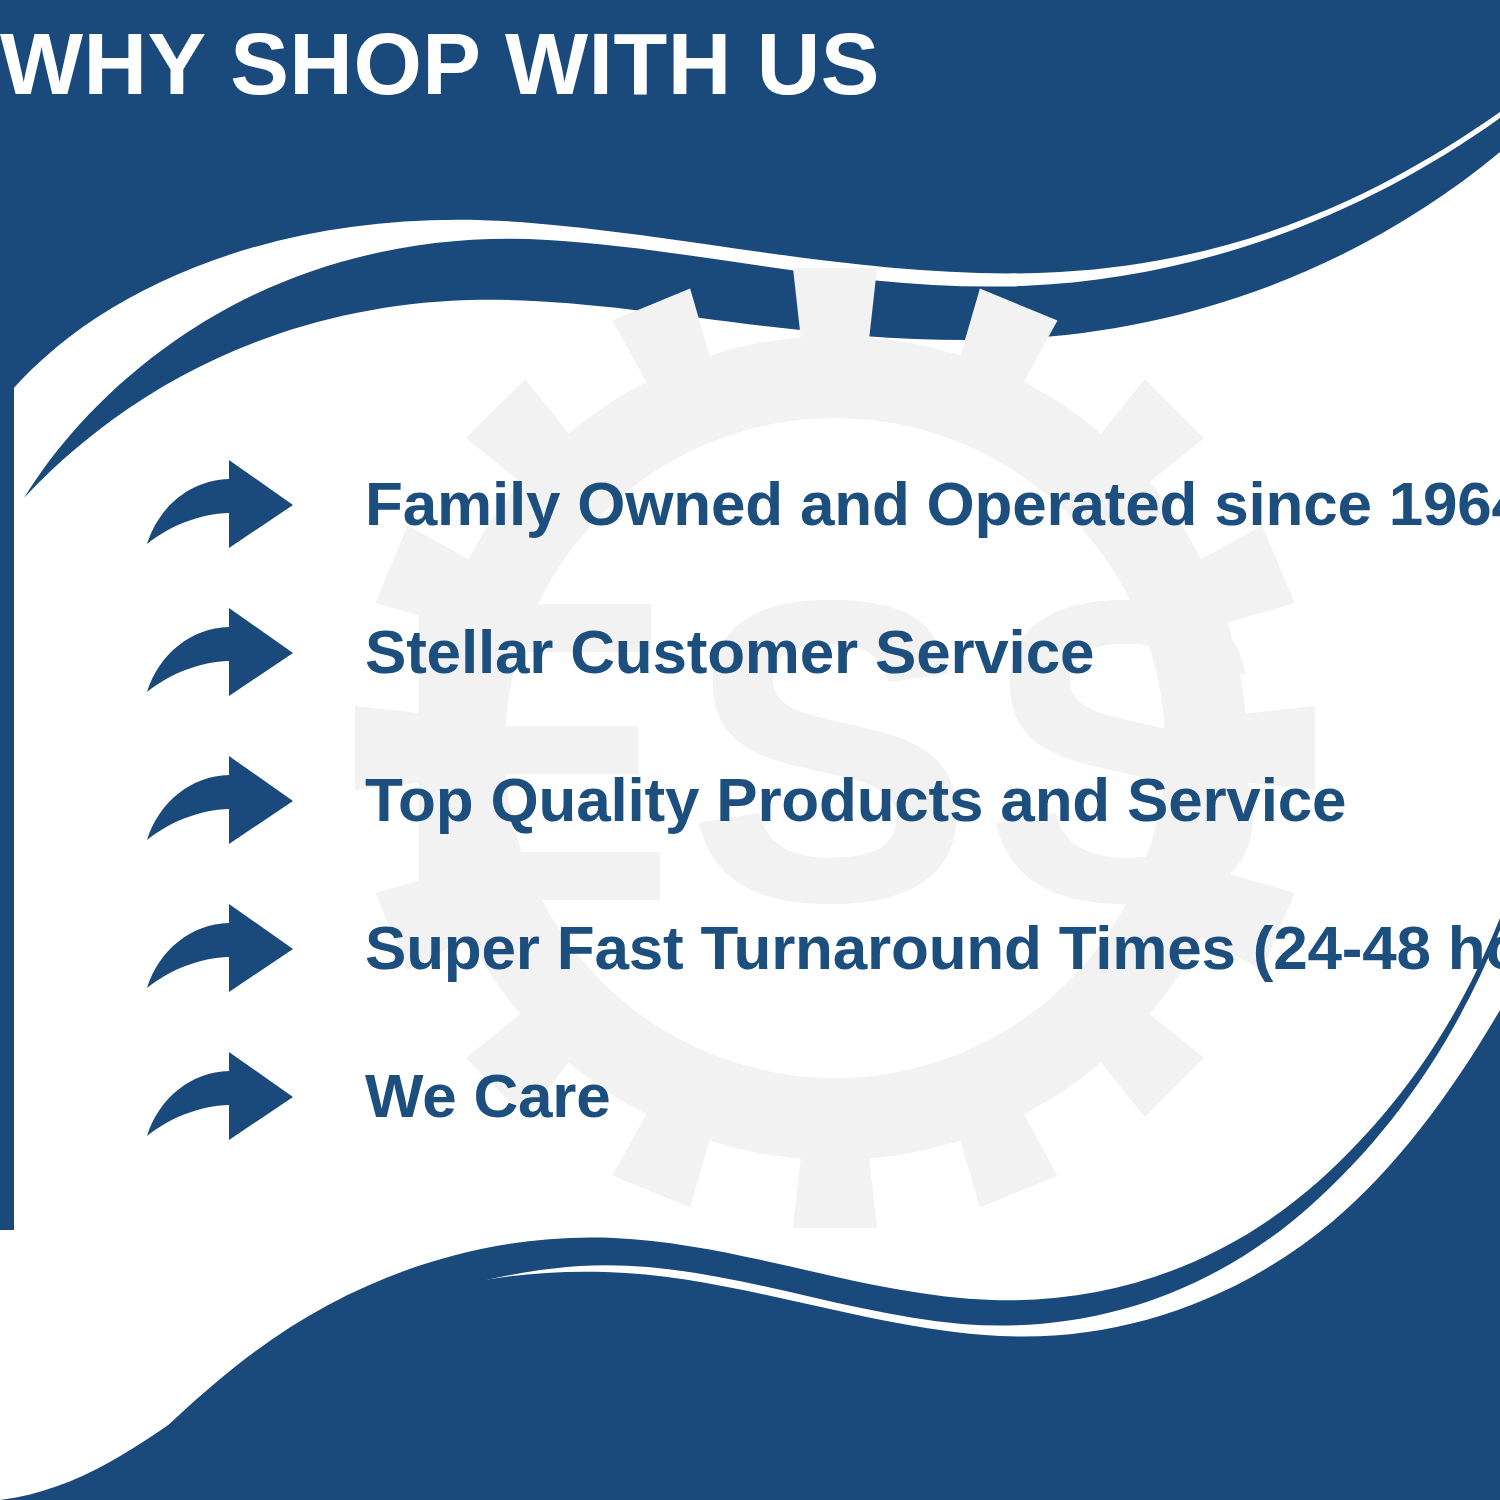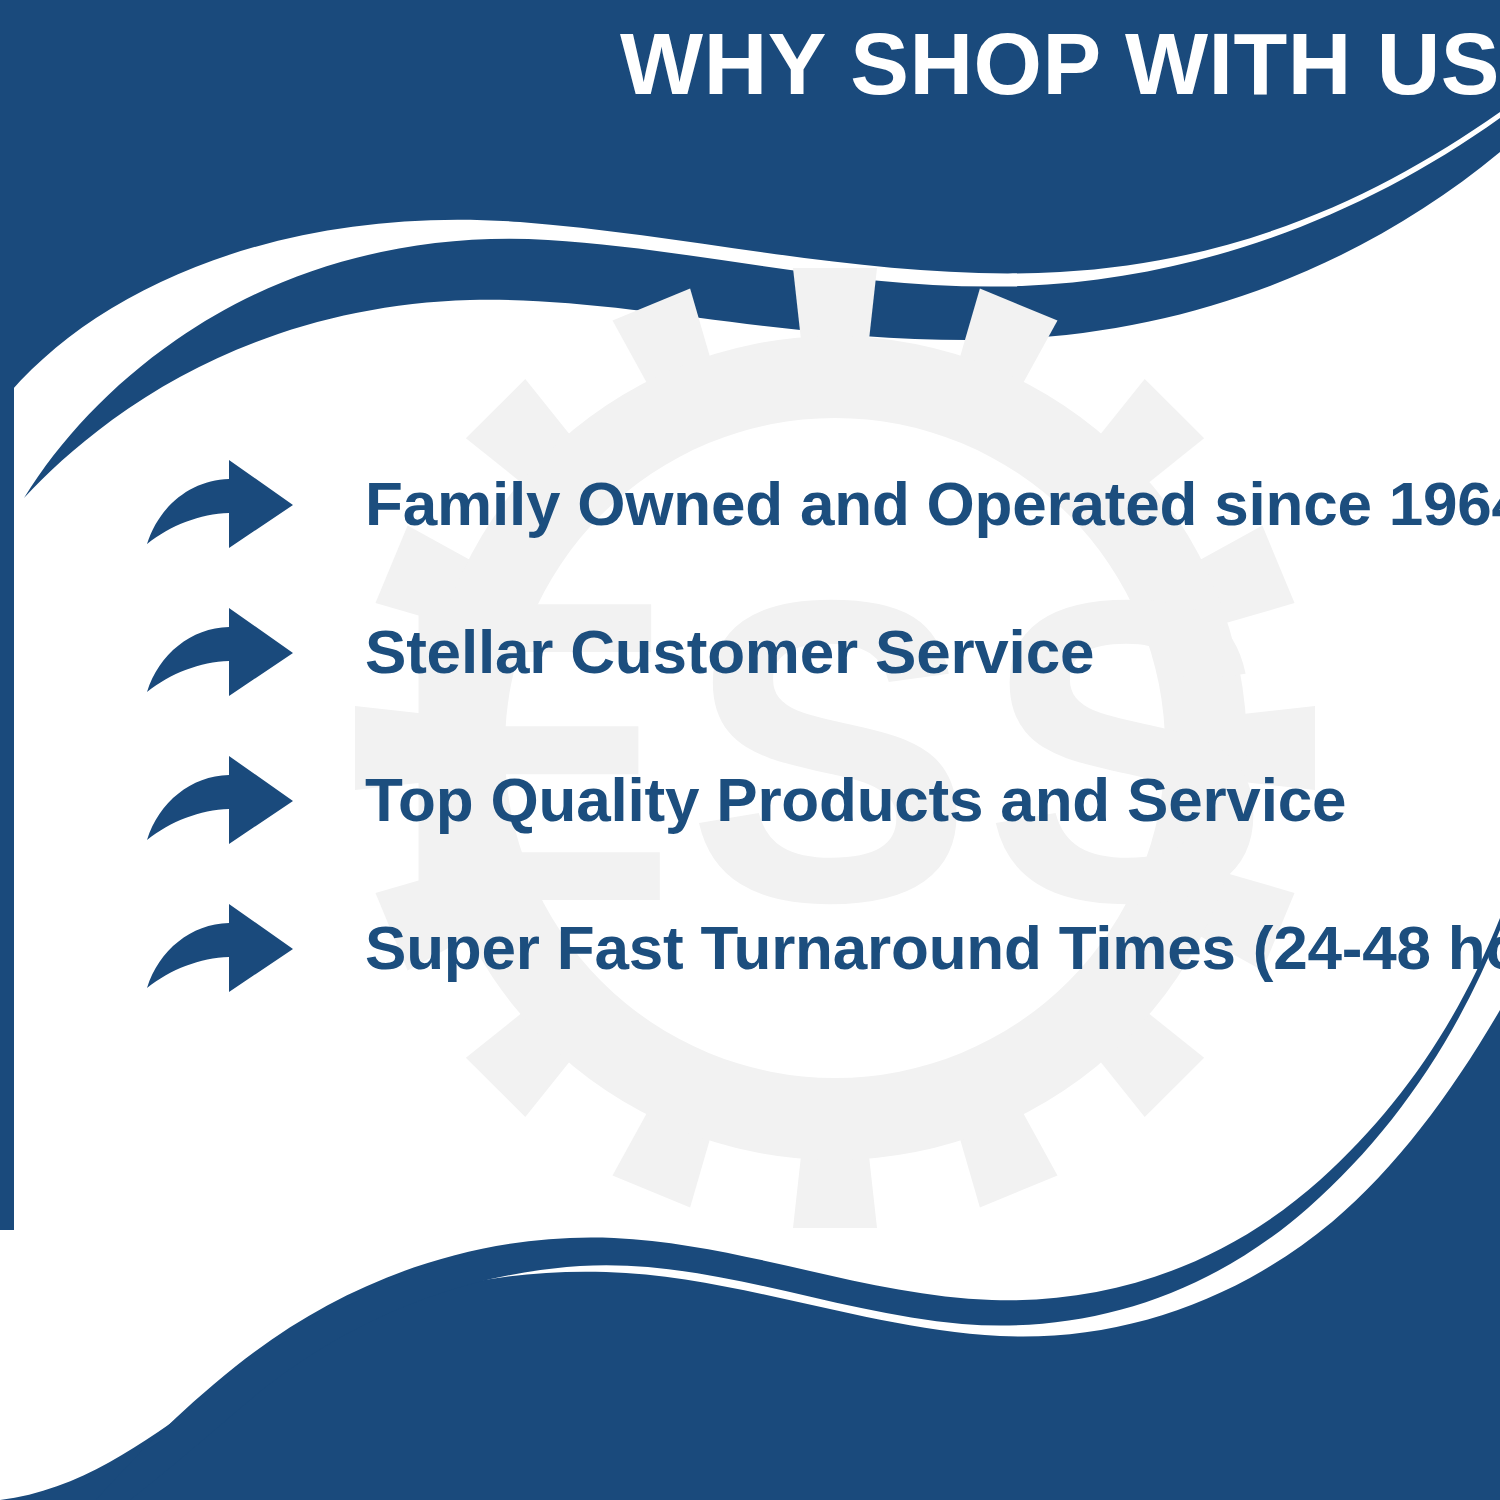--- a/index.html
+++ b/index.html
@@ -29,21 +29,21 @@
   }
   .layer-waves { z-index: 1; }
   .layer-watermark { z-index: 2; }
 
   
   .title-wrap {
     position: absolute;
     top: 18px;
     left: 0;
     width: 1500px;
-    text-align: right;
+    text-align: left;
     z-index: 5;
   }
   .poster-title {
     display: inline-block;
     margin: 0;
     color: #ffffff;
     font-family: "Liberation Sans", sans-serif;
     font-size: 88px;
     font-weight: 700;
     letter-spacing: 0.5px;
@@ -225,15 +225,22 @@
     </li>
 
     <li class="bullet-row">
       <svg class="bullet-arrow" viewBox="0 0 150 92">
         <path fill="#1A4A7C" d="M2,86 C14,48 46,22 84,21 L84,2 L148,47 L84,90 L84,55
                  C55,56 26,67 2,86 Z"></path>
       </svg>
       <span class="bullet-text">Super Fast Turnaround Times (24-48 hours)</span>
     </li>
 
+    <li class="bullet-row">
+      <svg class="bullet-arrow" viewBox="0 0 150 92">
+        <path fill="#1A4A7C" d="M2,86 C14,48 46,22 84,21 L84,2 L148,47 L84,90 L84,55
+                 C55,56 26,67 2,86 Z"></path>
+      </svg>
+      <span class="bullet-text">We Care</span>
+    </li>
 
   </ul>
 </div>
 
 </body></html>

